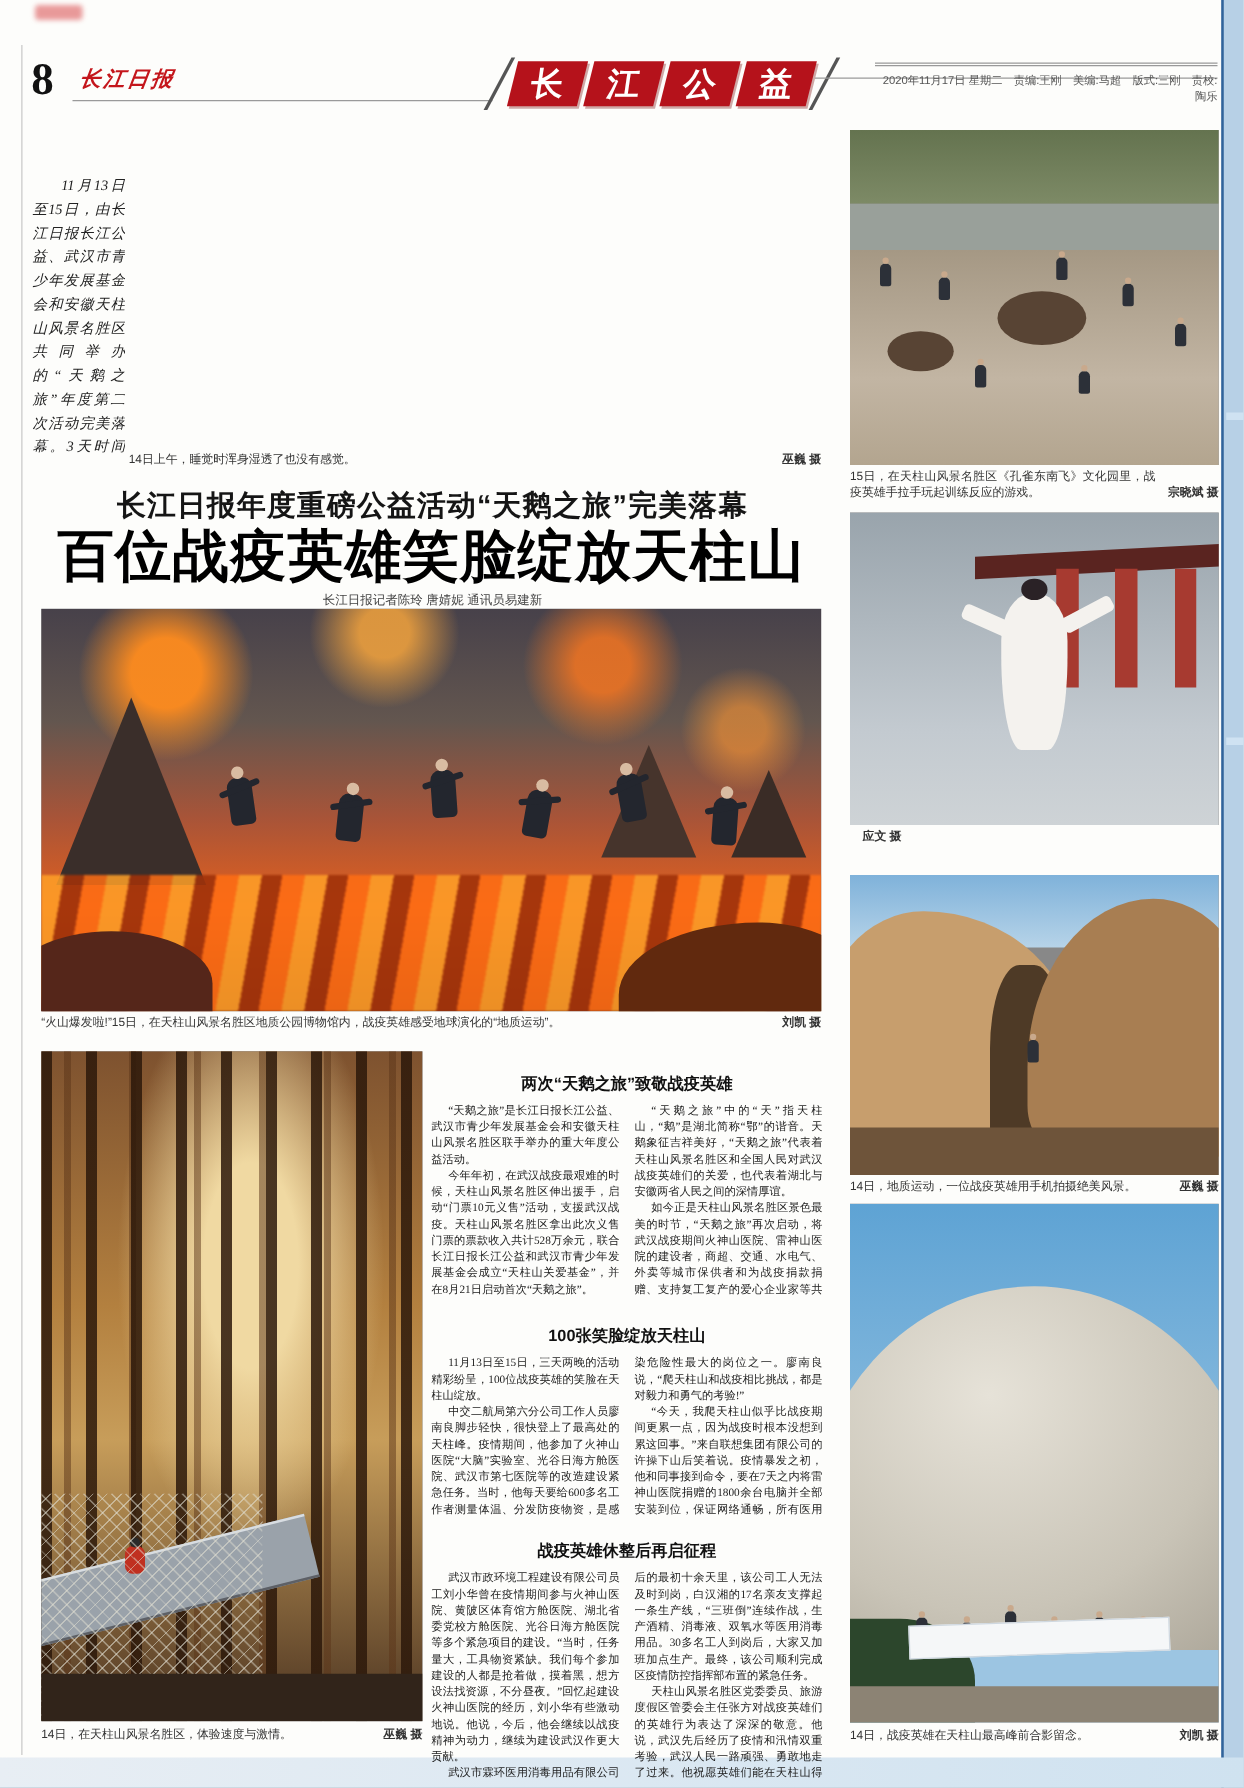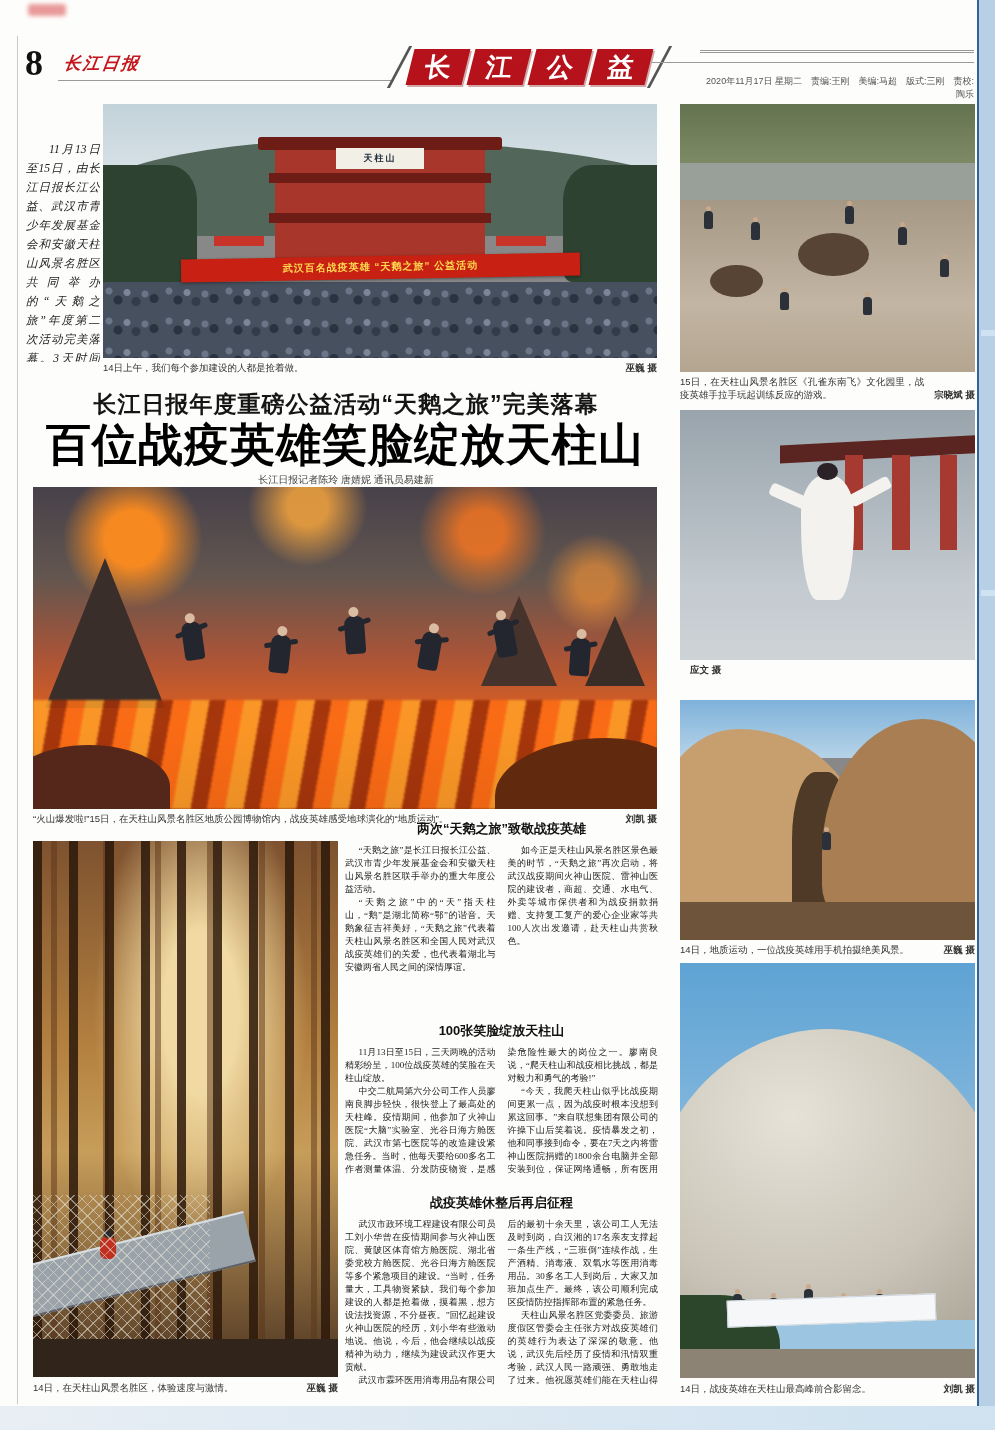--- a/index.html
+++ b/index.html
@@ -14,21 +14,21 @@
   .hdr-rule-left{left:58px;top:80px;width:336px;height:1px;background:#9a9a9a;}
   .hdr-rule-right{left:652px;top:62px;width:322px;height:1px;background:#9a9a9a;}
   .section-banner{left:394px;top:46px;display:flex;align-items:center;gap:5px;}
   .slash{width:3px;height:42px;background:#555;transform:skewX(-28deg);margin:0 4px;}
   .sec-block{width:56px;height:36px;background:#b5121b;transform:skewX(-14deg);
              display:flex;align-items:center;justify-content:center;
              box-shadow:2px 2px 0 rgba(120,10,10,.35);}
   .sec-block span{color:#fff;font-size:26px;font-weight:700;transform:skewX(6deg);
                   font-family:"Liberation Sans",sans-serif;}
   .dateline{left:700px;top:50px;width:274px;text-align:right;font-size:9px;color:#555;
-            border-top:3px double #999;padding-top:22px;}
+            border-top:3px double #999;padding-top:5px;}
   .corner-smudge{left:28px;top:4px;width:38px;height:12px;background:#d8484a;opacity:.55;
                  filter:blur(2px);border-radius:3px;}
   .gutter-line{left:17px;top:36px;width:1px;height:1368px;background:#c9c9c9;}
 
   
   .right-edge{left:977px;top:0;width:18px;height:1430px;background:#b7d0e6;}
   .right-edge-line{left:977px;top:0;width:2px;height:1430px;background:#31639a;}
   .right-edge .seg{position:absolute;left:4px;width:14px;background:#cfe2f2;}
   .bottom-edge{left:0;top:1406px;width:995px;height:24px;background:linear-gradient(90deg,#e8eef4,#cfe2f0);}
 
@@ -152,21 +152,21 @@
   .mainhead{left:30px;top:415px;width:630px;text-align:center;font-size:45px;font-weight:900;
             color:#000;letter-spacing:1px;font-family:"Liberation Serif",serif;}
   .byline{left:35px;top:473px;width:622px;text-align:center;font-size:10px;color:#444;}
 
   
   .intro{left:26px;top:140px;width:74px;height:222px;font-family:"Liberation Serif",serif;
          font-style:italic;font-size:11.5px;line-height:19px;text-align:justify;color:#222;overflow:hidden;}
   .intro p{margin:0;text-indent:2em;}
 
   
-  .article{left:345px;top:812px;width:313px;height:576px;overflow:hidden;}
+  .article{left:345px;top:850px;width:313px;height:576px;overflow:hidden;}
   .sec-head{margin:8px 0 6px;text-align:center;font-size:13px;font-weight:700;color:#111;}
   .sec-cols{column-count:2;column-gap:12px;font-size:9px;line-height:13px;text-align:justify;
             color:#1c1c1c;overflow:hidden;font-family:"Liberation Serif",serif;}
   .sec-cols p{margin:0;text-indent:1.5em;}
 
   
   .cap-gate{left:103px;top:361px;width:554px;}
   .cap-circle{left:680px;top:375px;width:295px;}
   .cap-hanfu{left:680px;top:663px;width:295px;}
   .cap-rocks{left:680px;top:943px;width:295px;}
@@ -207,37 +207,22 @@
       </div>
     <div class="slash"></div>
   </div>
   <div class="abs hdr-rule-right"></div>
   <div class="abs dateline">2020年11月17日 星期二　责编:王刚　美编:马超　版式:三刚　责校:陶乐</div>
 
   <div class="abs intro">
     <p>11月13日至15日，由长江日报长江公益、武汉市青少年发展基金会和安徽天柱山风景名胜区共同举办的“天鹅之旅”年度第二次活动完美落幕。3天时间里，100位战疫英雄在美丽的天柱山风景名胜区爬山放松，休养身心。</p>
   </div>
 
-  <div class="abs photo p-gate">
-    <div class="sky"></div>
-    <div class="mtn"></div>
-    <div class="treeL"></div>
-    <div class="treeR"></div>
-    <div class="gate"></div>
-    <div class="roof1"></div>
-    <div class="roof2"></div>
-    <div class="roof3"></div>
-    <div class="sign">天柱山</div>
-    <div class="crowd"></div>
-    <div class="tag" style="left:20%;"></div>
-    <div class="tag" style="right:20%;"></div>
-    <div class="banner">武汉百名战疫英雄 “天鹅之旅” 公益活动</div>
-  </div>
   <div class="abs cap cap-gate">
-    <span class="ctext">14日上午，我们每个参加建设的人都是抢着做。</span>
+    <span class="ctext">14日上午，睡觉时浑身湿透了也没有感觉。</span>
     <span class="credit">巫巍 摄</span>
   </div>
 
   <div class="abs photo p-circle">
     <div class="trees"></div>
     <div class="wall"></div>
     <div class="ground"></div>
     <div class="pot" style="left:40%;top:48%;width:24%;height:16%;"></div>
     <div class="pot" style="left:10%;top:60%;width:18%;height:12%;"></div>
     <div class="fig" style="left:8%;top:40%;"></div>
@@ -334,20 +319,21 @@
   </div>
   <div class="abs cap cap-slide">
     <span class="ctext">14日，在天柱山风景名胜区，体验速度与激情。</span>
     <span class="credit">巫巍 摄</span>
   </div>
 
   <div class="abs article" id="article-sections">
       <div class="sec-head">两次“天鹅之旅”致敬战疫英雄</div>
       <div class="sec-cols" style="height: 170px;">
         <p>“天鹅之旅”是长江日报长江公益、武汉市青少年发展基金会和安徽天柱山风景名胜区联手举办的重大年度公益活动。</p>
+        <p>今年年初，在武汉战疫最艰难的时候，天柱山风景名胜区伸出援手，启动“门票10元义售”活动，支援武汉战疫。天柱山风景名胜区拿出此次义售门票的票款收入共计528万余元，联合长江日报长江公益和武汉市青少年发展基金会成立“天柱山关爱基金”，并在8月21日启动首次“天鹅之旅”。</p>
         <p>“天鹅之旅”中的“天”指天柱山，“鹅”是湖北简称“鄂”的谐音。天鹅象征吉祥美好，“天鹅之旅”代表着天柱山风景名胜区和全国人民对武汉战疫英雄们的关爱，也代表着湖北与安徽两省人民之间的深情厚谊。</p>
         <p>如今正是天柱山风景名胜区景色最美的时节，“天鹅之旅”再次启动，将武汉战疫期间火神山医院、雷神山医院的建设者，商超、交通、水电气、外卖等城市保供者和为战疫捐款捐赠、支持复工复产的爱心企业家等共100人次出发邀请，赴天柱山共赏秋色。</p>
       </div>
       <div class="sec-head">100张笑脸绽放天柱山</div>
       <div class="sec-cols" style="height: 140px;">
         <p>11月13日至15日，三天两晚的活动精彩纷呈，100位战疫英雄的笑脸在天柱山绽放。</p>
         <p>中交二航局第六分公司工作人员廖南良脚步轻快，很快登上了最高处的天柱峰。疫情期间，他参加了火神山医院“大脑”实验室、光谷日海方舱医院、武汉市第七医院等的改造建设紧急任务。当时，他每天要给600多名工作者测量体温、分发防疫物资，是感染危险性最大的岗位之一。廖南良说，“爬天柱山和战疫相比挑战，都是对毅力和勇气的考验!”</p>
         <p>“今天，我爬天柱山似乎比战疫期间更累一点，因为战疫时根本没想到累这回事。”来自联想集团有限公司的许操下山后笑着说。疫情暴发之初，他和同事接到命令，要在7天之内将雷神山医院捐赠的1800余台电脑并全部安装到位，保证网络通畅，所有医用设备运行不受影响。所有人24小时连轴转，硬是在两天内完成了任务。最困的时候，大家也只是躺在地上或者靠着椅子眯一会儿。“战疫时，我们没有想过冷不冷、累不累，睡觉时浑身湿透了也没有感觉。”</p>
       </div>
       <div class="sec-head">战疫英雄休整后再启征程</div>

